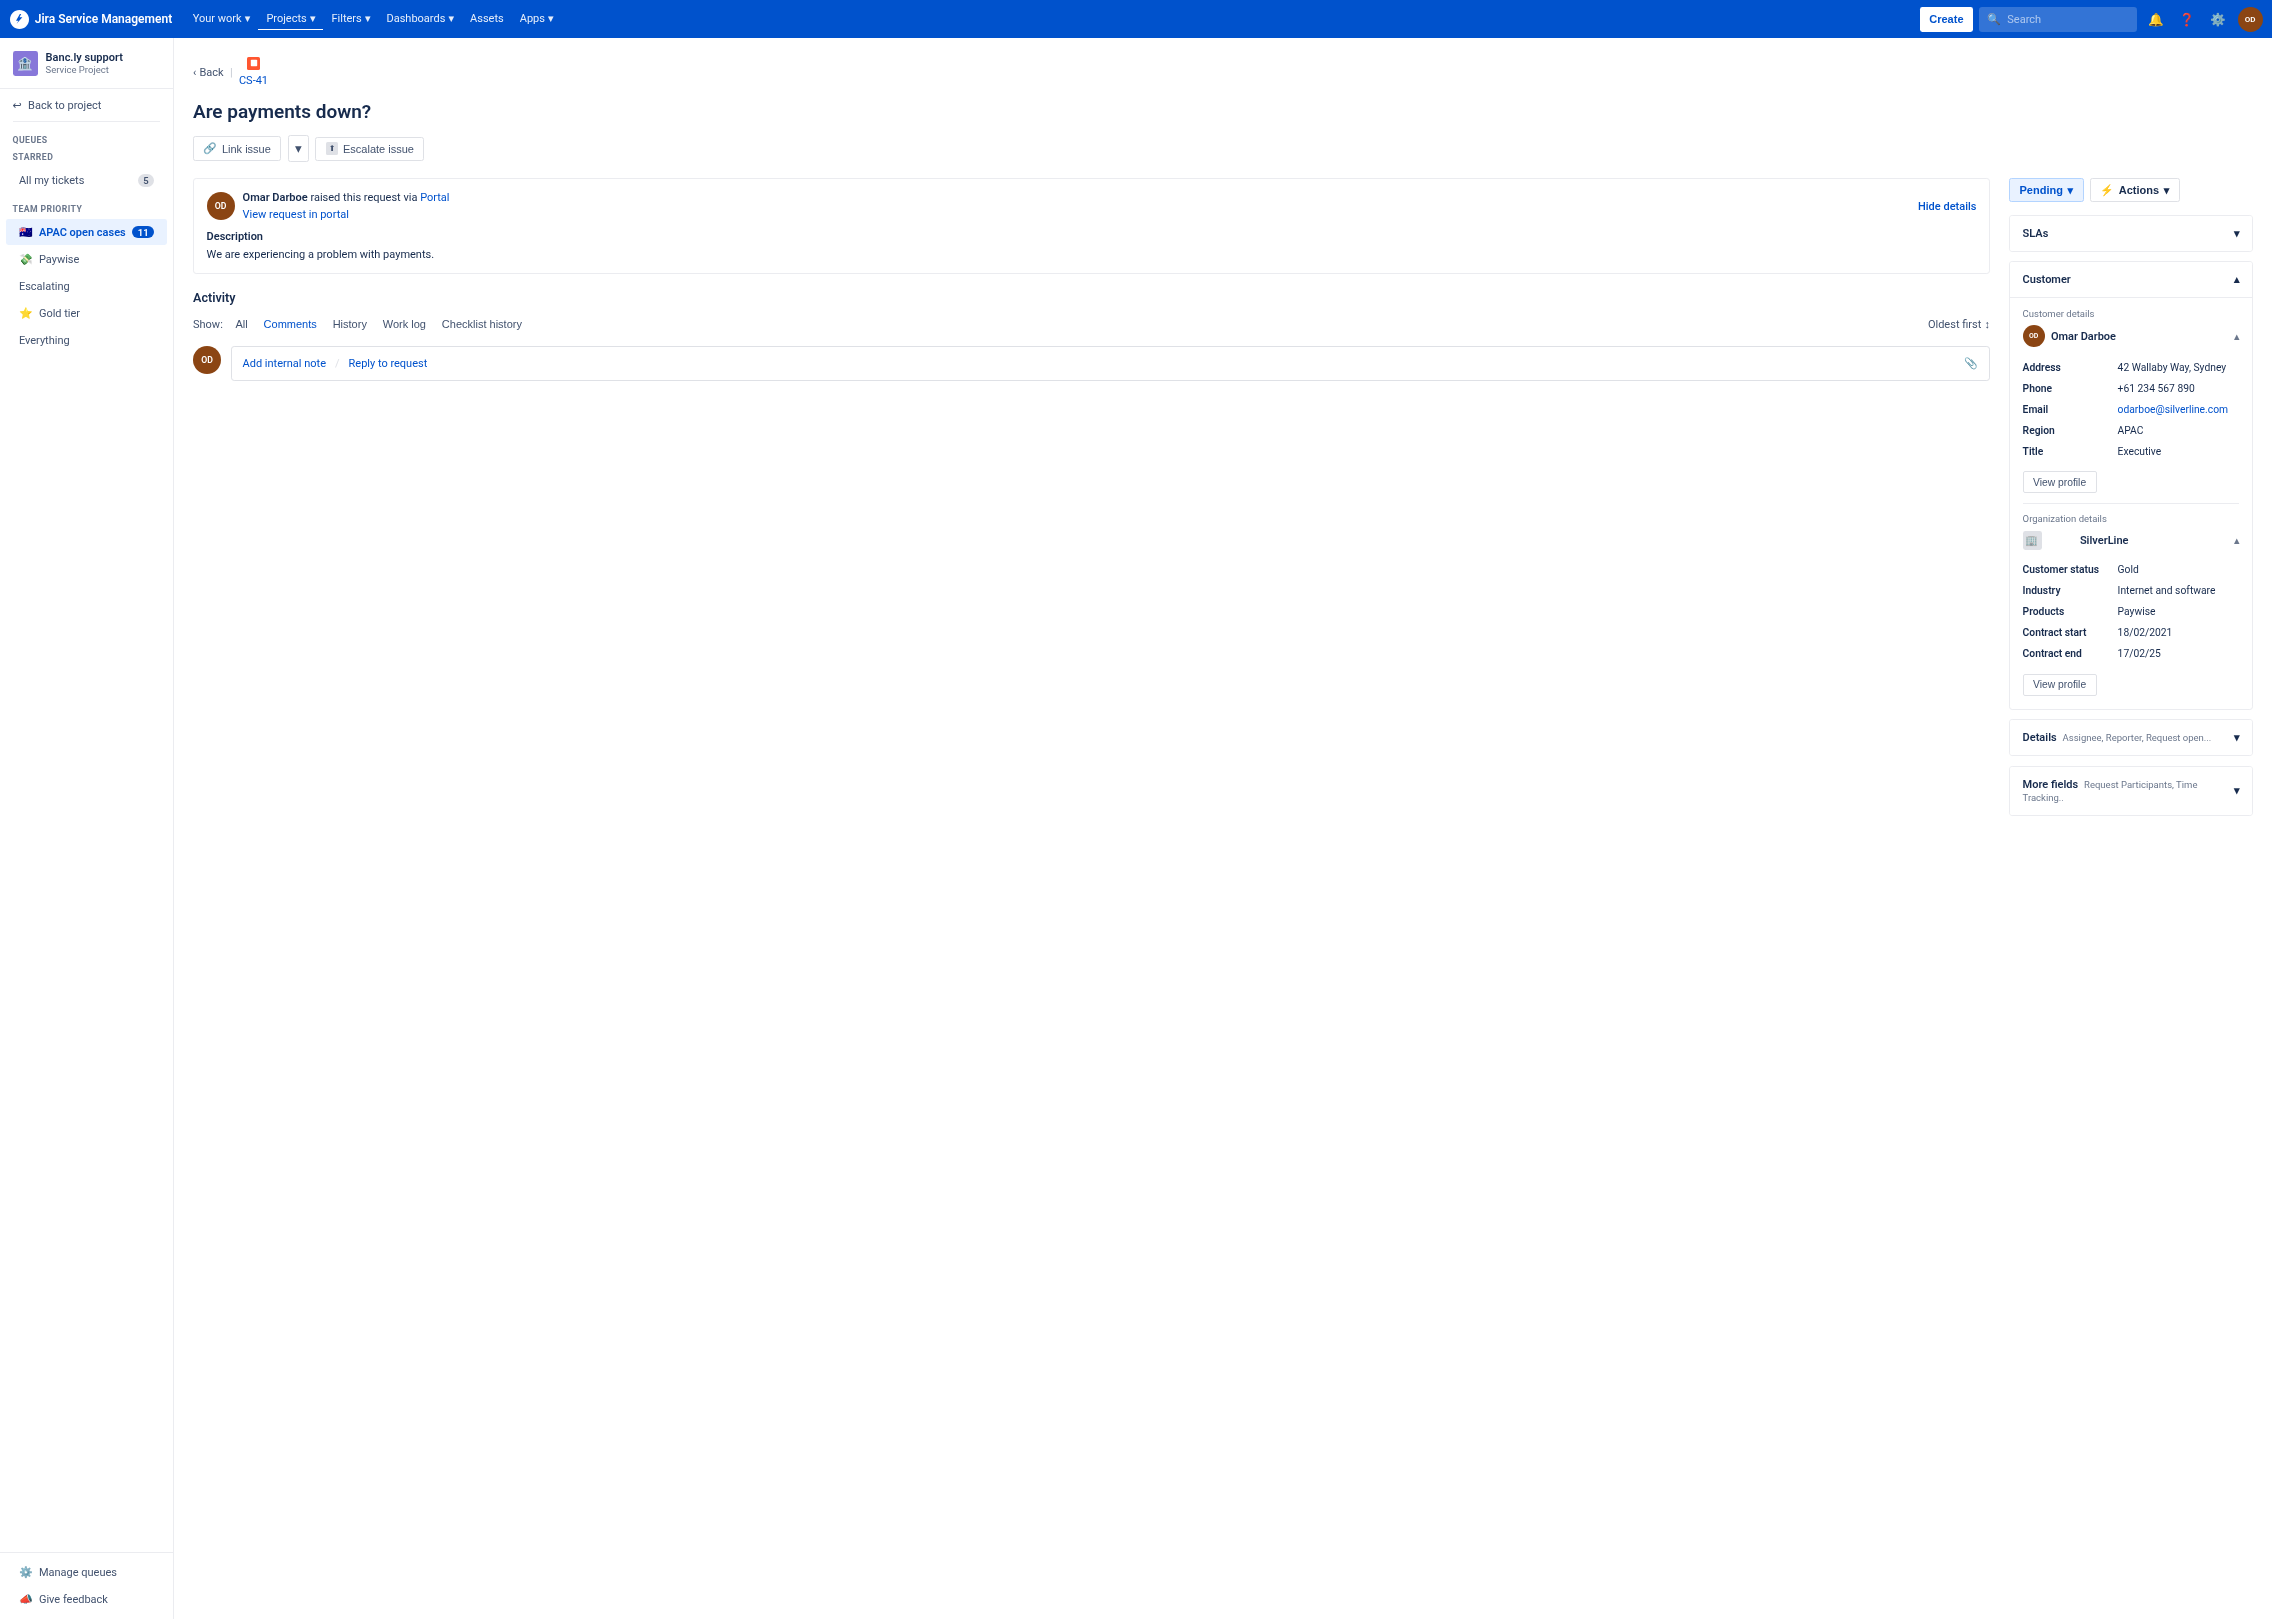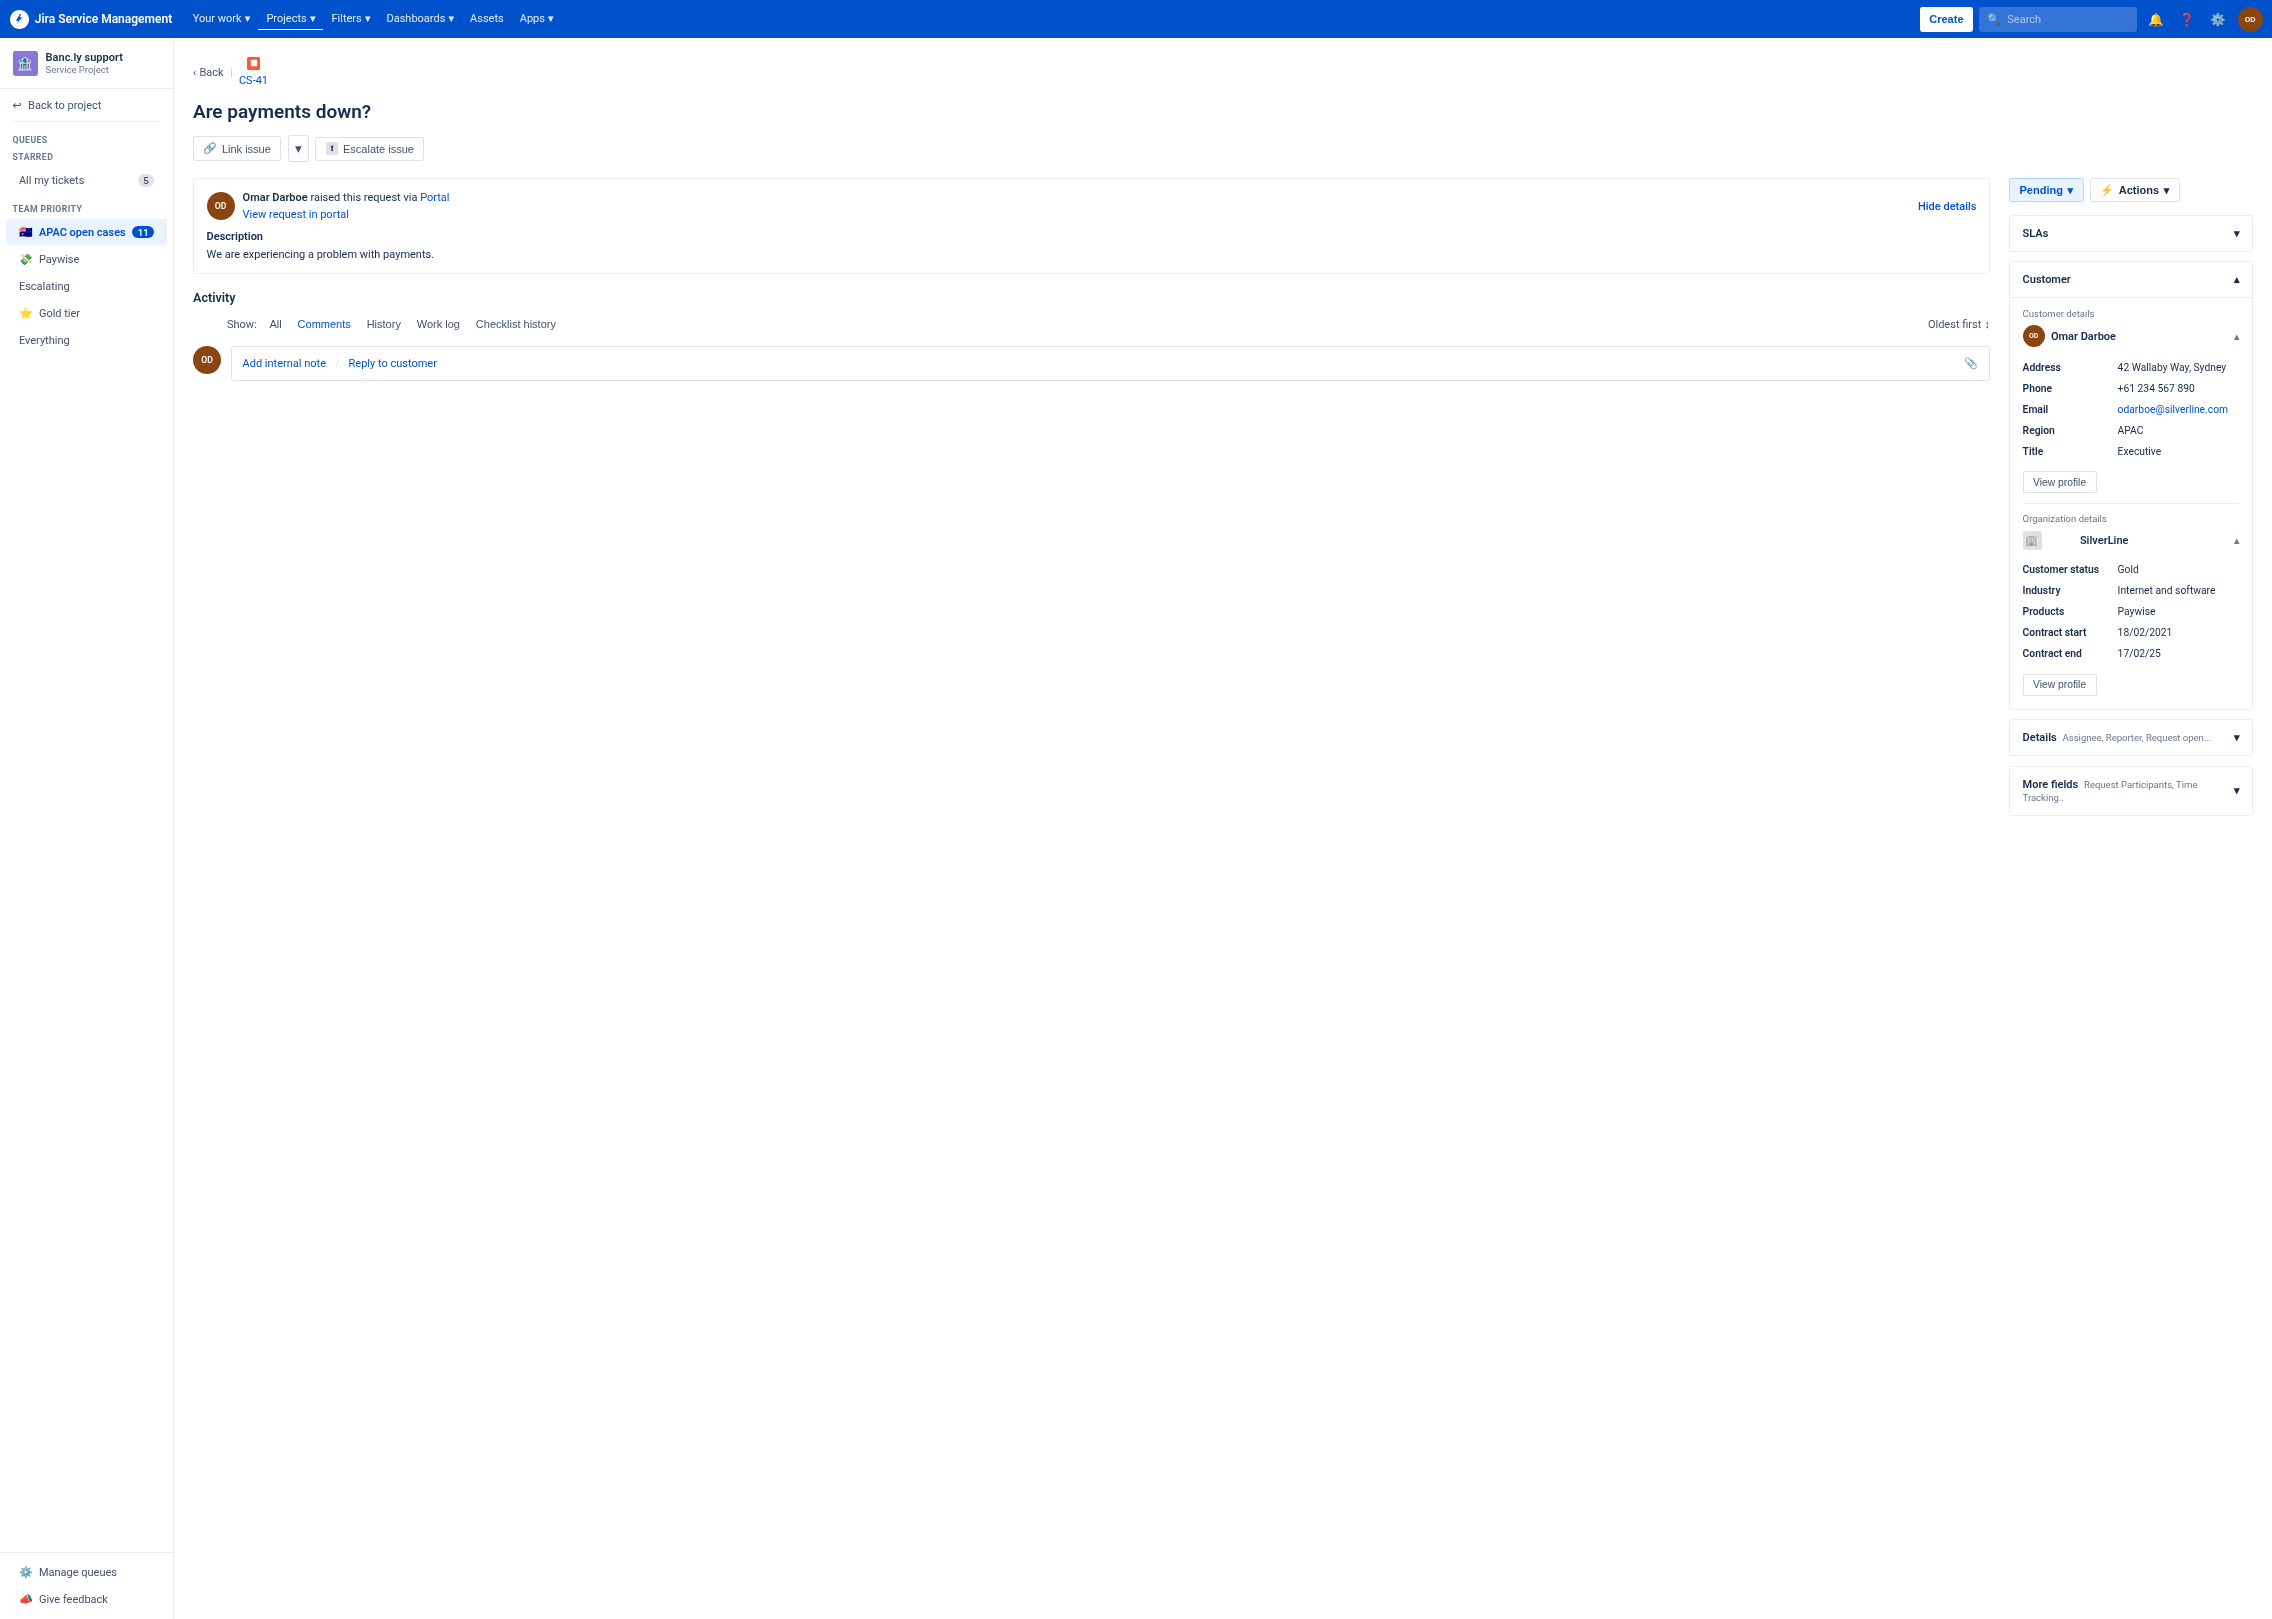--- a/index.html
+++ b/index.html
@@ -117,21 +117,21 @@
     .requester-text strong { font-weight: 600; }
     .portal-link { color: #0052cc; cursor: pointer; }
     .hide-details { color: #0052cc; cursor: pointer; font-size: 11px; font-weight: 500; }
     .view-request { color: #0052cc; font-size: 11px; cursor: pointer; margin-top: 3.2px; display: inline-block; }
     .desc-label { font-weight: 600; font-size: 11px; color: #172b4d; margin-bottom: 4.7px; }
     .desc-text { font-size: 11px; color: #172b4d; }
 
     .activity-section { margin-top: 16px; }
     .activity-header { display: flex; align-items: center; justify-content: space-between; margin-bottom: 9.5px; }
     .activity-title { font-size: 12.6px; font-weight: 600; color: #172b4d; }
-    .show-label { font-size: 11px; color: #42526e; margin-left: 34px; }
+    .show-label { font-size: 11px; color: #42526e; }
     .filter-btn { font-size: 11px; color: #42526e; cursor: pointer; background: none; border: none; padding: 3.2px; }
     .filter-btn.active { color: #0052cc; font-weight: 500; }
     .sort-btn { display: flex; align-items: center; gap: 3.2px; font-size: 11px; color: #42526e; cursor: pointer; margin-left: auto; }
 
     .comment-area {
       display: flex; align-items: flex-start; gap: 9.5px; margin-top: 12.6px;
     }
     .comment-input {
       flex: 1; border: 0.8px solid #dfe1e6; border-radius: 3.2px; padding: 9.5px 11px;
       font-size: 11px; color: #6b778c; display: flex; align-items: center; justify-content: space-between;
@@ -389,21 +389,21 @@
             </div>
           </div>
           <div class="comment-area">
             <div class="avatar-circle" style="width:28px;height:28px;background:#8b4513;flex-shrink:0">
               <span style="font-size:8.7px">OD</span>
             </div>
             <div class="comment-input">
               <div class="comment-input-text">
                 <span class="comment-link">Add internal note</span>
                 <span class="comment-sep">/</span>
-                <span class="comment-link">Reply to customer</span>
+                <span class="comment-link">Reply to request</span>
               </div>
               <span class="attachment-icon">📎</span>
             </div>
           </div>
         </div>
       </div>
 
       <aside class="right-panel">
         <div class="status-bar">
           <button class="status-btn">

